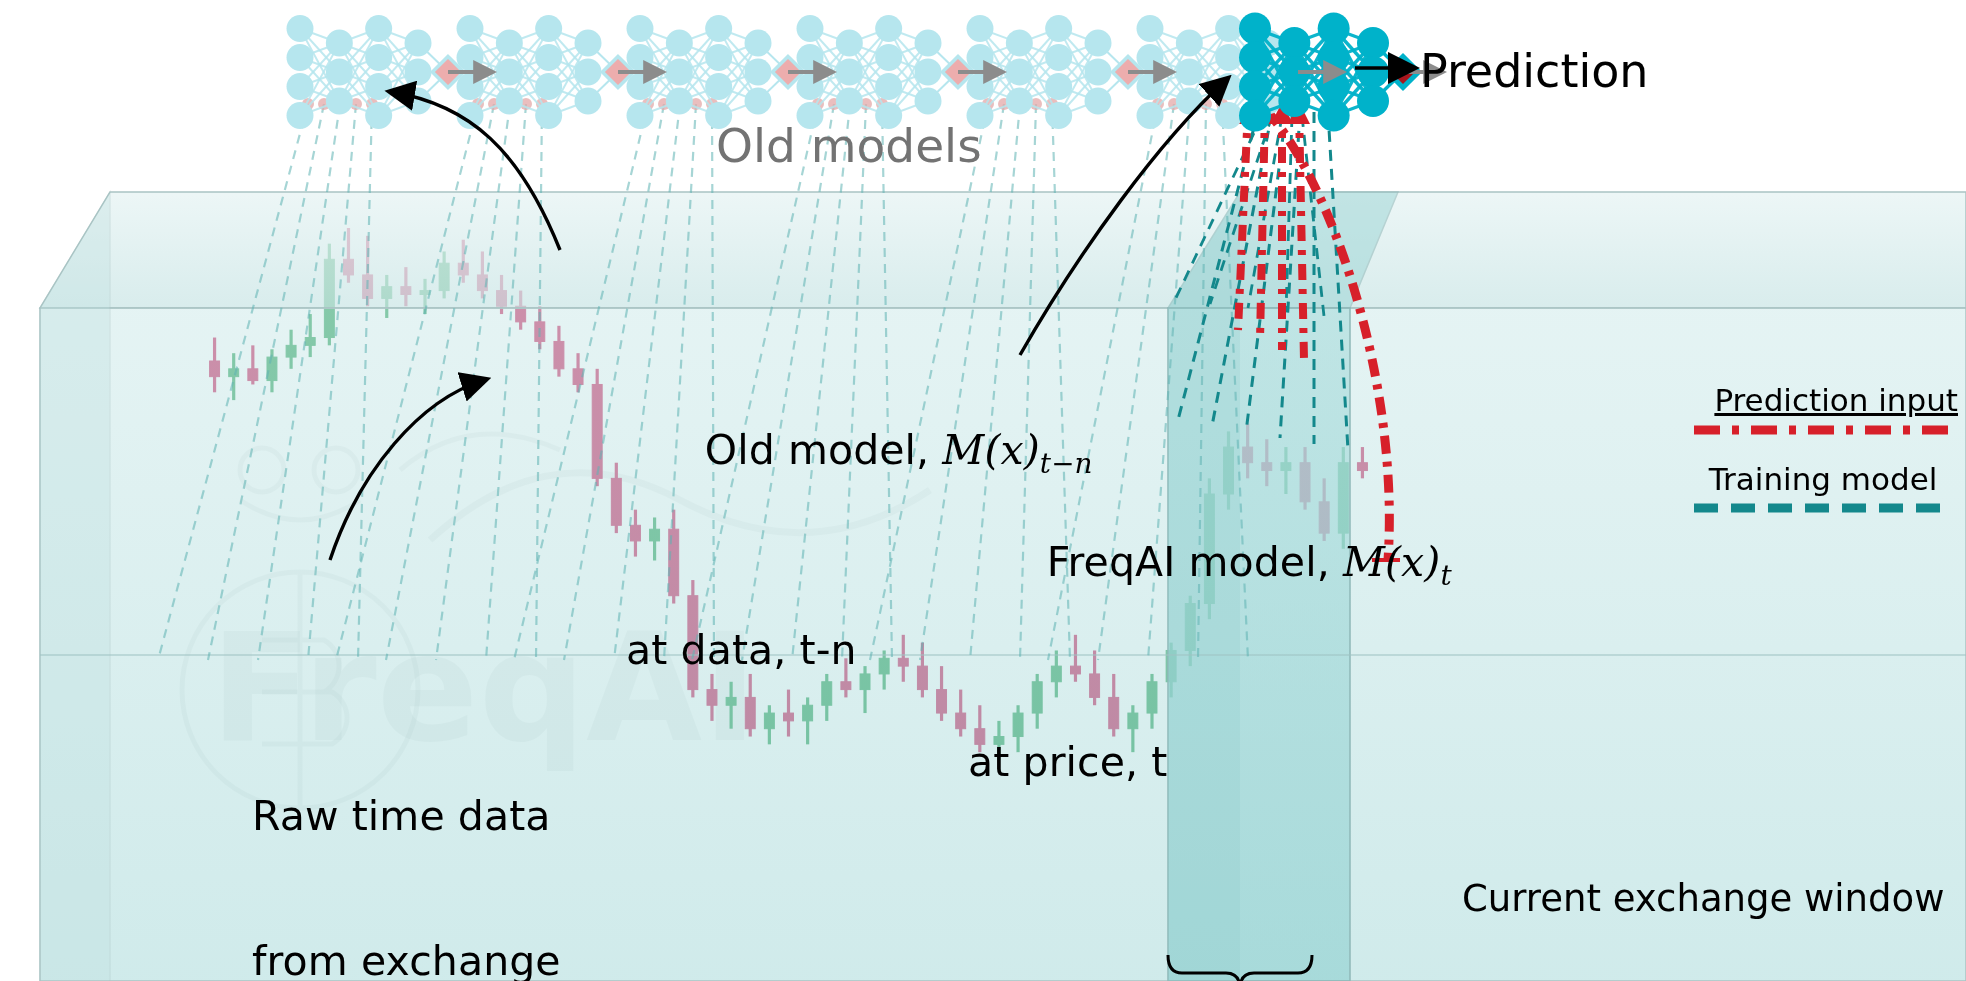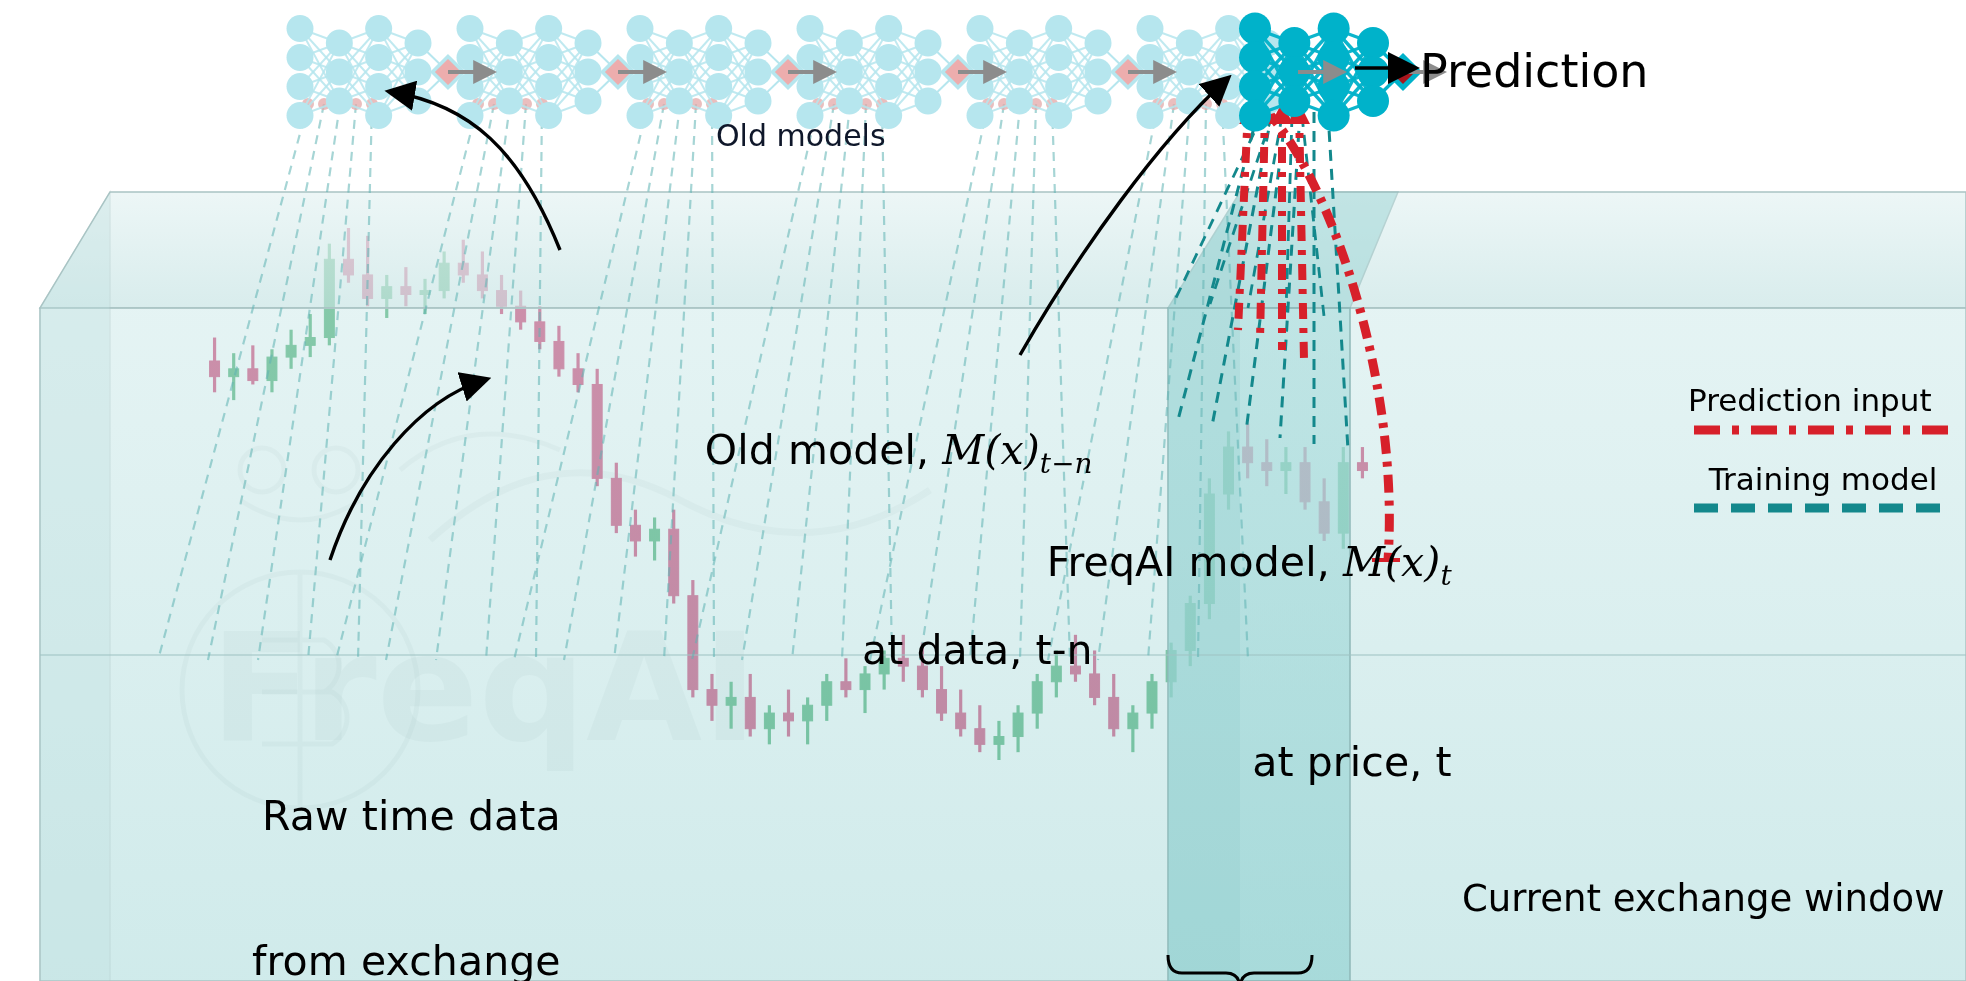--- a/index.html
+++ b/index.html
@@ -2,22 +2,22 @@
 <html><head>
 <meta charset="utf-8">
 <style>
   html,body{margin:0;padding:0;background:#ffffff;}
   body{width:1966px;height:981px;position:relative;overflow:hidden;
        font-family:"DejaVu Sans","Liberation Sans",sans-serif;}
   #stage{position:absolute;left:0;top:0;width:1966px;height:981px;}
   svg.layer{position:absolute;left:0;top:0;width:1966px;height:981px;overflow:visible;}
 
   .txt{position:absolute;color:#000;white-space:pre;line-height:1.18;}
-  .t-annot{font-size:41px;letter-spacing:.1px;text-align:right;}
-  .t-oldmodels{font-size:30px;color:#0f172a;}
+  .t-annot{font-size:41px;letter-spacing:.1px;}
+  .t-oldmodels{font-size:47px;color:#737373;}
   .t-pred{font-size:46px;}
   .t-legend{font-size:31px;}
   .t-window{font-size:37px;}
   .mathi{font-family:"DejaVu Serif","Liberation Serif",serif;font-style:italic;}
   .sub{font-size:.68em;vertical-align:-0.32em;font-family:"DejaVu Serif",serif;font-style:italic;}
 </style>
 </head>
 <body>
 
 <div id="stage">
@@ -853,21 +853,21 @@
   </div>
 
   <div class="txt t-annot" style="left:252px;top:695px;">
     <div>Raw time data</div>
     <div>from exchange</div>
   </div>
 
   <div class="txt t-window" style="left:1462px;top:877px;">Current exchange window</div>
 
   <div style="position:absolute;left:1688px;top:382px;width:270px;">
-    <div class="txt t-legend" style="position:static;text-align:left;">Prediction input</div>
+    <div class="txt t-legend" style="position:static;text-align:right;text-decoration:underline;">Prediction input</div>
     <svg width="270" height="22">
       <line x1="6" y1="11" x2="264" y2="11" stroke="#d7202a" stroke-width="9" stroke-dasharray="26 12 7 12" stroke-linecap="butt"></line>
     </svg>
     <div class="txt t-legend" style="position:static;text-align:center;margin-top:16px;">Training model</div>
     <svg width="270" height="22">
       <line x1="6" y1="11" x2="264" y2="11" stroke="#13888c" stroke-width="9" stroke-dasharray="24 13" stroke-linecap="butt"></line>
     </svg>
   </div>
 
 </div>

